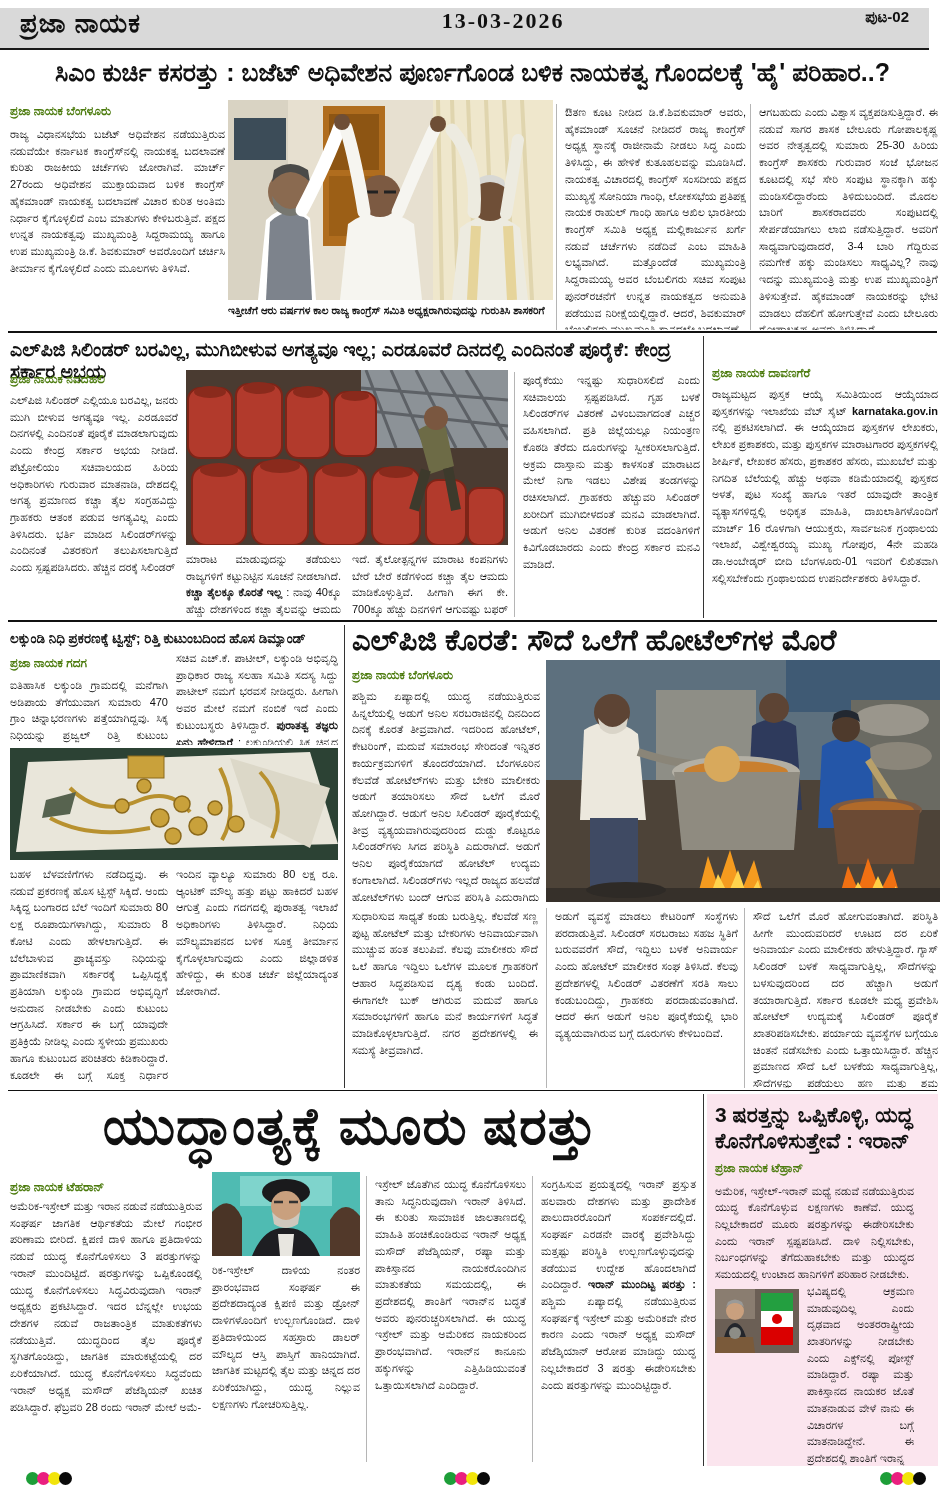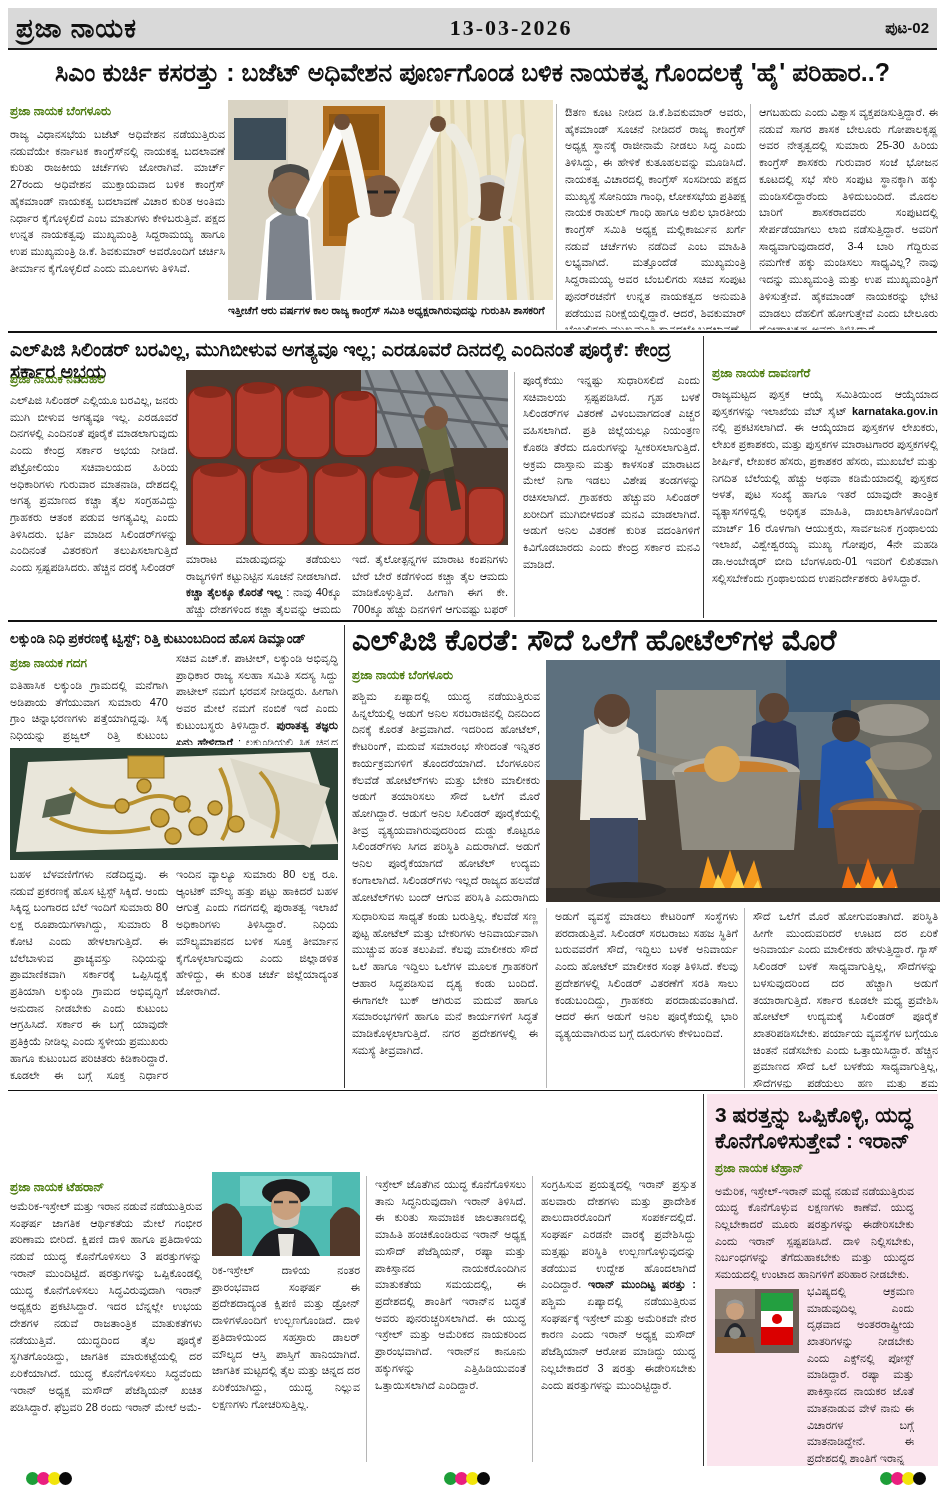--- a/index.html
+++ b/index.html
@@ -4,23 +4,23 @@
 <style>
   * { margin:0; padding:0; box-sizing:border-box; }
   html,body { background:#f2f2f2; }
   .page {
     position:relative; width:945px; height:1501px; background:#ffffff;
     font-family:"Liberation Sans", sans-serif; color:#111; overflow:hidden;
     margin:0 auto;
   }
   .abs { position:absolute; }
   .masthead {
-    left:8px; top:8px; width:929px; height:42px; background:#d9d9d9;
-    border-bottom:2px solid #1a1a1a; display:flex; align-items:center;
-    padding:0 8px;
+    left:0; top:8px; width:929px; height:42px; background:#d9d9d9;
+    border-bottom:2px solid #1a1a1a; display:flex; 
+    padding:0 20px;
   }
   .mast-title { font-size:26px; font-weight:bold; letter-spacing:1px; }
   .mast-date { flex:1; text-align:center; font-family:Liberation Serif, serif; font-size:22px; font-weight:bold; letter-spacing:2px; }
   .mast-page { font-size:15px; font-weight:bold; }
   .headline-1 { left:0; top:58px; width:945px; text-align:center; font-size:25px; font-weight:bold; }
   .byline { color:#4d7c0f; font-weight:bold; font-size:12px; }
   .body-txt { font-size:11px; line-height:1.52; text-align:justify; overflow:hidden; word-break:break-word; }
   .caption { font-size:10.5px; font-weight:bold; line-height:1.3; overflow:hidden; }
   .hr { background:#111; }
   .vr { background:#333; width:1px; }
@@ -236,20 +236,21 @@
       <ellipse cx="80" cy="230" rx="40" ry="8" fill="#2e2a26"></ellipse>
     </svg>
   </div>
 
   <div class="abs body-txt" style="left:352px; top:908px; width:186px; height:180px;">ಸುಧಾರಿಸುವ ಸಾಧ್ಯತೆ ಕಂಡು ಬರುತ್ತಿಲ್ಲ. ಕೆಲವೆಡೆ ಸಣ್ಣ ಪುಟ್ಟ ಹೋಟೆಲ್ ಮತ್ತು ಬೇಕರಿಗಳು ಅನಿವಾರ್ಯವಾಗಿ ಮುಚ್ಚುವ ಹಂತ ತಲುಪಿವೆ. ಕೆಲವು ಮಾಲೀಕರು ಸೌದೆ ಒಲೆ ಹಾಗೂ ಇದ್ದಿಲು ಒಲೆಗಳ ಮೂಲಕ ಗ್ರಾಹಕರಿಗೆ ಆಹಾರ ಸಿದ್ಧಪಡಿಸುವ ದೃಶ್ಯ ಕಂಡು ಬಂದಿದೆ. ಈಗಾಗಲೇ ಬುಕ್ ಆಗಿರುವ ಮದುವೆ ಹಾಗೂ ಸಮಾರಂಭಗಳಿಗೆ ಹಾಗೂ ಮನೆ ಕಾರ್ಯಗಳಿಗೆ ಸಿದ್ಧತೆ ಮಾಡಿಕೊಳ್ಳಲಾಗುತ್ತಿದೆ. ನಗರ ಪ್ರದೇಶಗಳಲ್ಲಿ ಈ ಸಮಸ್ಯೆ ತೀವ್ರವಾಗಿದೆ.</div>
   <div class="abs body-txt col-sep" style="left:546px; top:908px; width:192px; height:180px;">ಅಡುಗೆ ವ್ಯವಸ್ಥೆ ಮಾಡಲು ಕೇಟರಿಂಗ್ ಸಂಸ್ಥೆಗಳು ಪರದಾಡುತ್ತಿವೆ. ಸಿಲಿಂಡರ್ ಸರಬರಾಜು ಸಹಜ ಸ್ಥಿತಿಗೆ ಬರುವವರೆಗೆ ಸೌದೆ, ಇದ್ದಿಲು ಬಳಕೆ ಅನಿವಾರ್ಯ ಎಂದು ಹೋಟೆಲ್ ಮಾಲೀಕರ ಸಂಘ ತಿಳಿಸಿದೆ. ಕೆಲವು ಪ್ರದೇಶಗಳಲ್ಲಿ ಸಿಲಿಂಡರ್ ವಿತರಣೆಗೆ ಸರತಿ ಸಾಲು ಕಂಡುಬಂದಿದ್ದು, ಗ್ರಾಹಕರು ಪರದಾಡುವಂತಾಗಿದೆ. ಆದರೆ ಈಗ ಅಡುಗೆ ಅನಿಲ ಪೂರೈಕೆಯಲ್ಲಿ ಭಾರಿ ವ್ಯತ್ಯಯವಾಗಿರುವ ಬಗ್ಗೆ ದೂರುಗಳು ಕೇಳಿಬಂದಿವೆ.</div>
   <div class="abs body-txt col-sep" style="left:744px; top:908px; width:194px; height:180px;">ಸೌದೆ ಒಲೆಗೆ ಮೊರೆ ಹೋಗುವಂತಾಗಿದೆ. ಪರಿಸ್ಥಿತಿ ಹೀಗೇ ಮುಂದುವರಿದರೆ ಊಟದ ದರ ಏರಿಕೆ ಅನಿವಾರ್ಯ ಎಂದು ಮಾಲೀಕರು ಹೇಳುತ್ತಿದ್ದಾರೆ. ಗ್ಯಾಸ್ ಸಿಲಿಂಡರ್ ಬಳಕೆ ಸಾಧ್ಯವಾಗುತ್ತಿಲ್ಲ, ಸೌದೆಗಳನ್ನು ಬಳಸುವುದರಿಂದ ದರ ಹೆಚ್ಚಾಗಿ ಅಡುಗೆ ತಯಾರಾಗುತ್ತಿದೆ. ಸರ್ಕಾರ ಕೂಡಲೇ ಮಧ್ಯ ಪ್ರವೇಶಿಸಿ ಹೋಟೆಲ್ ಉದ್ಯಮಕ್ಕೆ ಸಿಲಿಂಡರ್ ಪೂರೈಕೆ ಖಾತರಿಪಡಿಸಬೇಕು. ಪರ್ಯಾಯ ವ್ಯವಸ್ಥೆಗಳ ಬಗ್ಗೆಯೂ ಚಿಂತನೆ ನಡೆಸಬೇಕು ಎಂದು ಒತ್ತಾಯಿಸಿದ್ದಾರೆ. ಹೆಚ್ಚಿನ ಪ್ರಮಾಣದ ಸೌದೆ ಒಲೆ ಬಳಕೆಯ ಸಾಧ್ಯವಾಗುತ್ತಿಲ್ಲ, ಸೌದೆಗಳನ್ನು ಪಡೆಯಲು ಹಣ ಮತ್ತು ಶ್ರಮ ವ್ಯಯವಾಗುತ್ತಿದೆ ಎಂದು ಅಳಲು ತೋಡಿಕೊಂಡಿದ್ದಾರೆ.</div>
 
   <div class="abs hr" style="left:8px; top:1090px; width:929px; height:1px;"></div>
 
+  <div class="abs headline-6" style="left:0px; top:1096px; width:700px;">ಯುದ್ಧಾಂತ್ಯಕ್ಕೆ ಮೂರು ಷರತ್ತು</div>
   <div class="abs byline" style="left:10px; top:1180px;">ಪ್ರಜಾ ನಾಯಕ ಟೆಹರಾನ್</div>
   <div class="abs body-txt" style="left:10px; top:1198px; width:192px; height:264px;">ಅಮೆರಿಕ-ಇಸ್ರೇಲ್ ಮತ್ತು ಇರಾನ ನಡುವೆ ನಡೆಯುತ್ತಿರುವ ಸಂಘರ್ಷ ಜಾಗತಿಕ ಆರ್ಥಿಕತೆಯ ಮೇಲೆ ಗಂಭೀರ ಪರಿಣಾಮ ಬೀರಿದೆ. ಕ್ಷಿಪಣಿ ದಾಳಿ ಹಾಗೂ ಪ್ರತಿದಾಳಿಯ ನಡುವೆ ಯುದ್ಧ ಕೊನೆಗೊಳಿಸಲು 3 ಷರತ್ತುಗಳನ್ನು ಇರಾನ್ ಮುಂದಿಟ್ಟಿದೆ. ಷರತ್ತುಗಳನ್ನು ಒಪ್ಪಿಕೊಂಡಲ್ಲಿ ಯುದ್ಧ ಕೊನೆಗೊಳಿಸಲು ಸಿದ್ಧವಿರುವುದಾಗಿ ಇರಾನ್ ಅಧ್ಯಕ್ಷರು ಪ್ರಕಟಿಸಿದ್ದಾರೆ. ಇದರ ಬೆನ್ನಲ್ಲೇ ಉಭಯ ದೇಶಗಳ ನಡುವೆ ರಾಜತಾಂತ್ರಿಕ ಮಾತುಕತೆಗಳು ನಡೆಯುತ್ತಿವೆ. ಯುದ್ಧದಿಂದ ತೈಲ ಪೂರೈಕೆ ಸ್ಥಗಿತಗೊಂಡಿದ್ದು, ಜಾಗತಿಕ ಮಾರುಕಟ್ಟೆಯಲ್ಲಿ ದರ ಏರಿಕೆಯಾಗಿದೆ. ಯುದ್ಧ ಕೊನೆಗೊಳಿಸಲು ಸಿದ್ಧವೆಂದು ಇರಾನ್ ಅಧ್ಯಕ್ಷ ಮಸೌದ್ ಪೆಜೆಶ್ಕಿಯನ್ ಖಚಿತ ಪಡಿಸಿದ್ದಾರೆ. ಫೆಬ್ರವರಿ 28 ರಂದು ಇರಾನ್ ಮೇಲೆ ಅಮೆ-</div>
 
   <div class="abs photo" style="left:212px; top:1172px; width:148px; height:84px;">
     <svg width="148" height="84" viewBox="0 0 148 84">
       <rect width="148" height="84" fill="#4fbbb2"></rect>
       <rect x="28" y="4" width="92" height="30" fill="#7fd4cc"></rect>
       <path d="M0 40 Q18 20 30 46 L30 84 L0 84 Z" fill="#4a3426"></path>
       <path d="M148 44 Q132 24 118 48 L118 84 L148 84 Z" fill="#52392a"></path>
       <ellipse cx="74" cy="20" rx="24" ry="13" fill="#1a1a1c"></ellipse>

